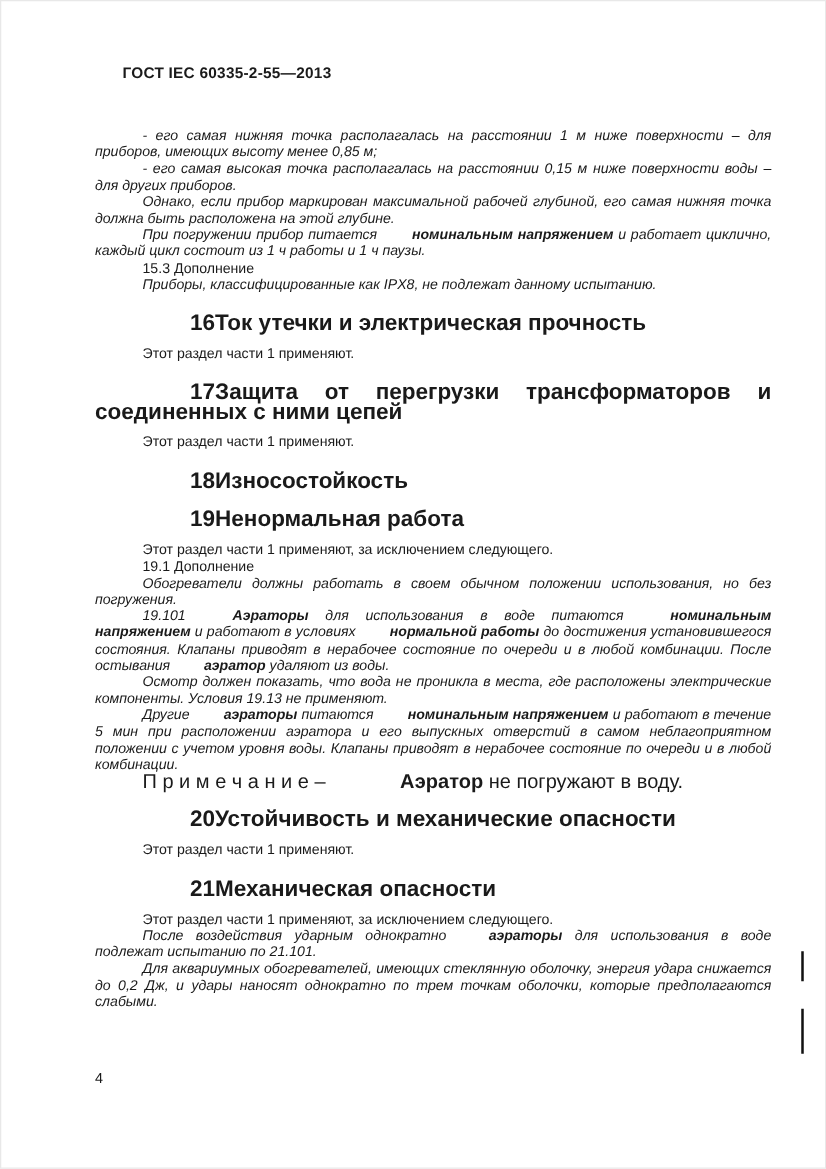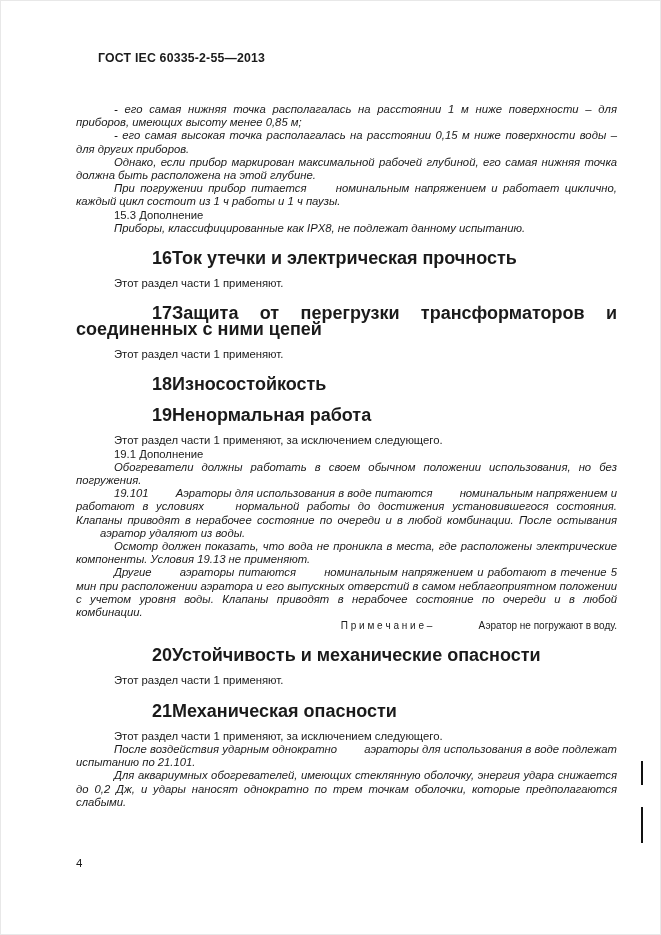--- a/index.html
+++ b/index.html
@@ -32,34 +32,34 @@
     width: 541px;
   }
   .doc-body p { margin: 0; }
   .p {
     font-size: 11.3px;
     line-height: 13.2px;
     text-align: justify;
     text-indent: 38px;
   }
   .p .i { font-style: italic; }
-  .p .b, .note .b { font-weight: normal; padding-left: 24px; }
+  .p .b, .note .b { font-weight: bold; padding-left: 24px; }
   .h {
     font-size: 18px;
     line-height: 16px;
     font-weight: bold;
     text-align: justify;
     text-indent: 38px;
     margin: 15px 0 11px 0 !important;
   }
   .hnum { display: inline-block; min-width: 42px; }
   .note {
-    font-size: 10px;
+    font-size: 16px;
     line-height: 13.2px;
-    text-align: right;
+    text-align: left;
     text-indent: 38px;
   }
   .page-number {
     position: absolute;
     left: 75px; top: 856px;
     font-size: 11.5px;
   }
   .change-bar {
     position: absolute;
     left: 640px;

